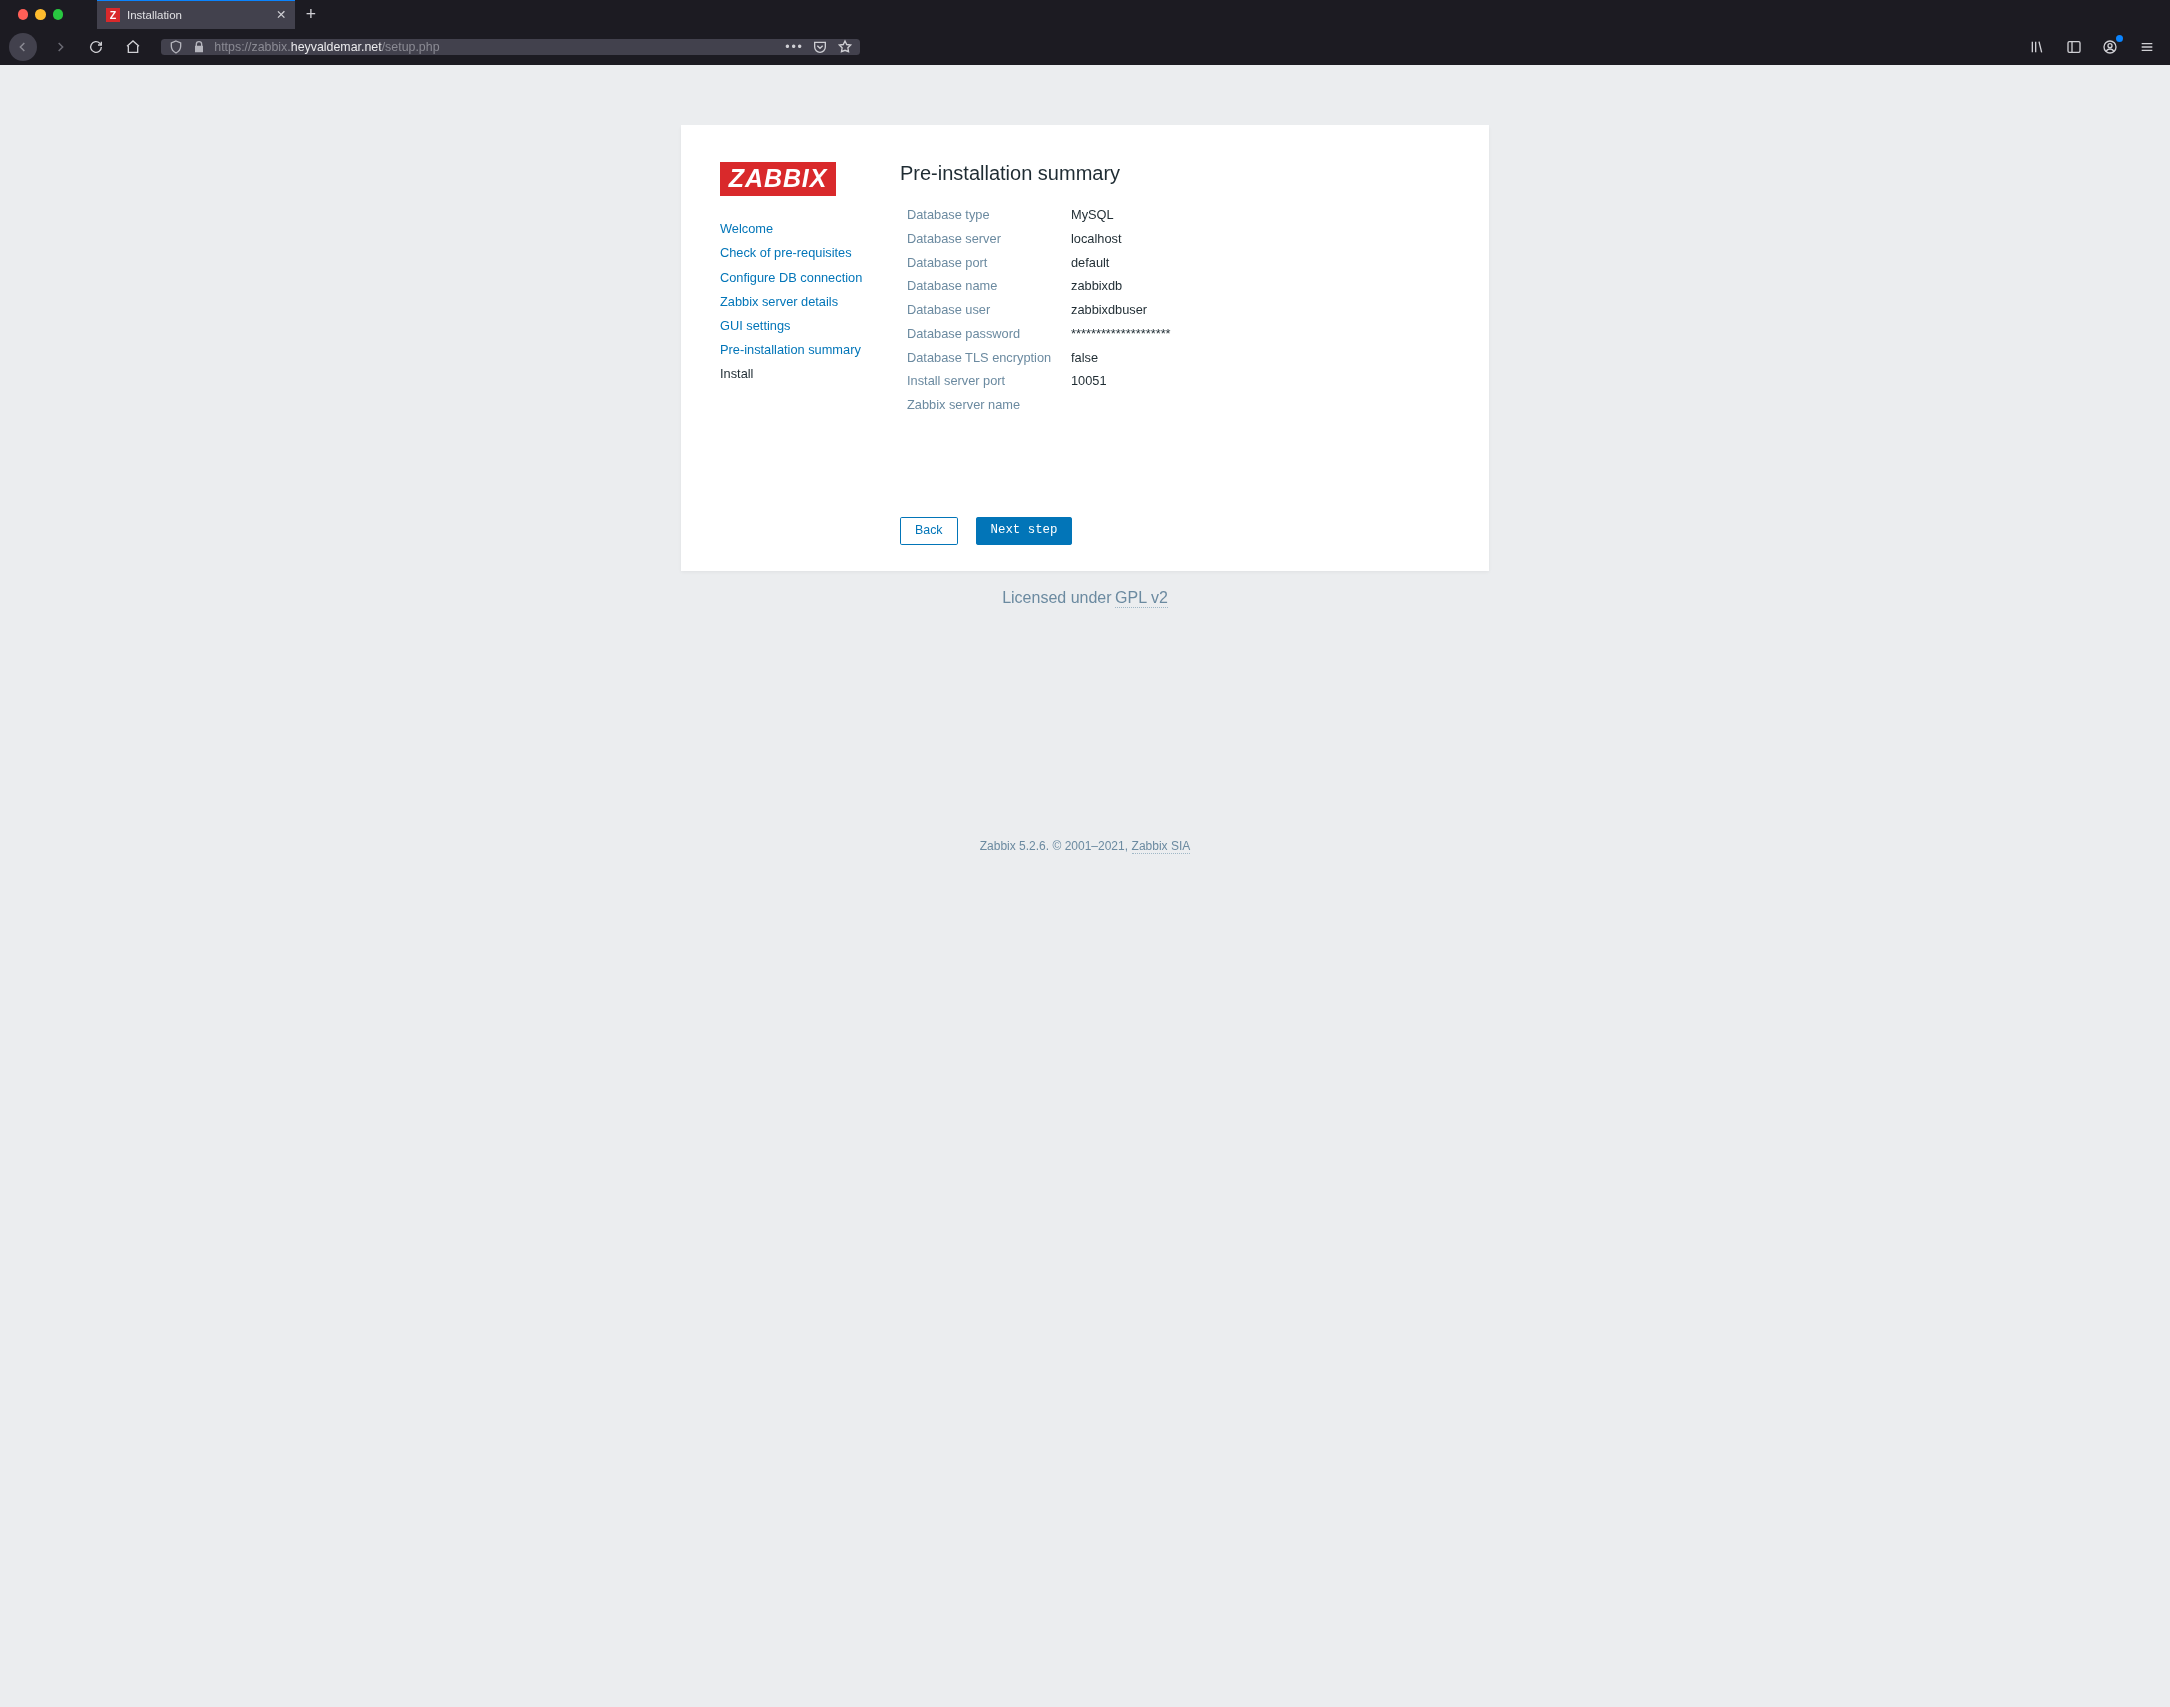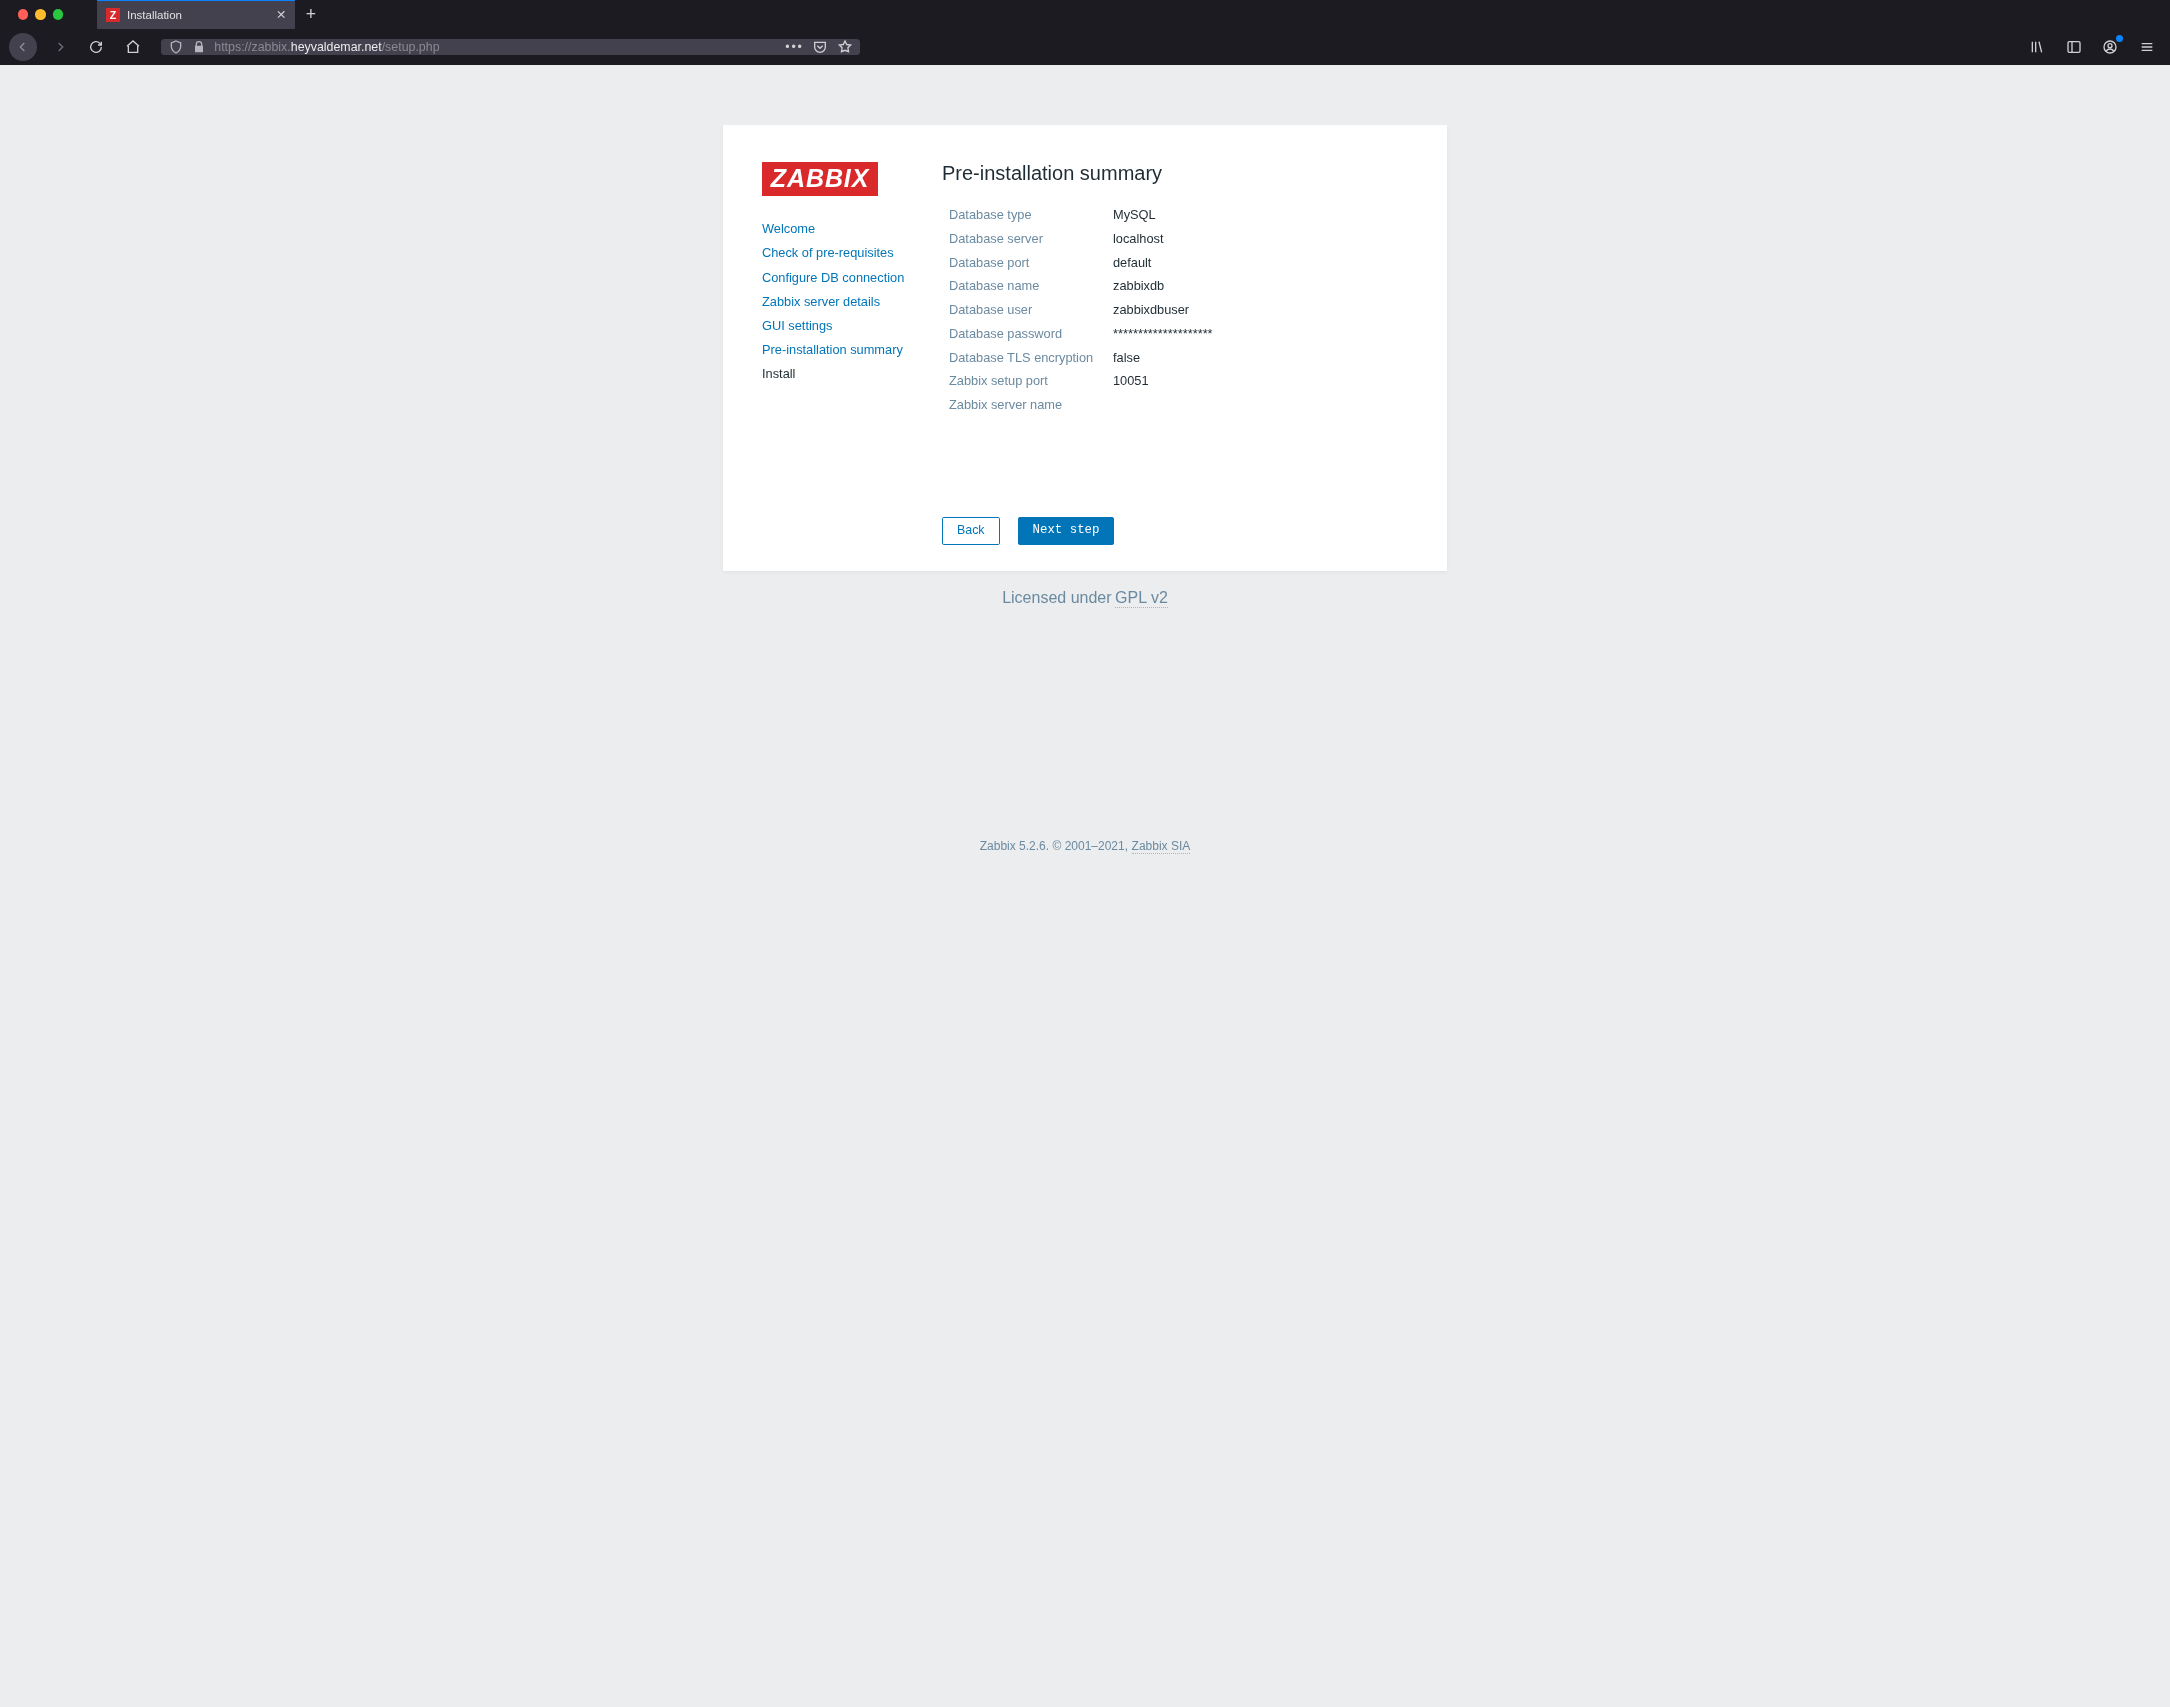--- a/index.html
+++ b/index.html
@@ -124,21 +124,21 @@
     background: #ebedef;
     min-height: calc(100% - 65px);
     display: flex;
     flex-direction: column;
     align-items: center;
     padding-top: 60px;
     padding-bottom: 26.5px;
   }
   .setup-card {
     background: #fff;
-    width: 724px;
+    width: 808px;
     box-shadow: 0 1.8px 3.5px rgba(0,0,0,0.05);
     display: flex;
     min-height: 446px;
   }
   .side {
     width: 219px;
     padding: 37px 0 37px 37px;
     border-left: 2.6px solid transparent;
   }
   .logo {
@@ -396,21 +396,21 @@
             </tr>
             <tr>
               <td class="label">Database password</td>
               <td class="value">********************</td>
             </tr>
             <tr>
               <td class="label">Database TLS encryption</td>
               <td class="value">false</td>
             </tr>
             <tr>
-              <td class="label">Zabbix setup port</td>
+              <td class="label">Install server port</td>
               <td class="value">10051</td>
             </tr>
             <tr>
               <td class="label">Zabbix server name</td>
               <td class="value"></td>
             </tr>
           </tbody>
       </table>
 
       <div class="actions">

